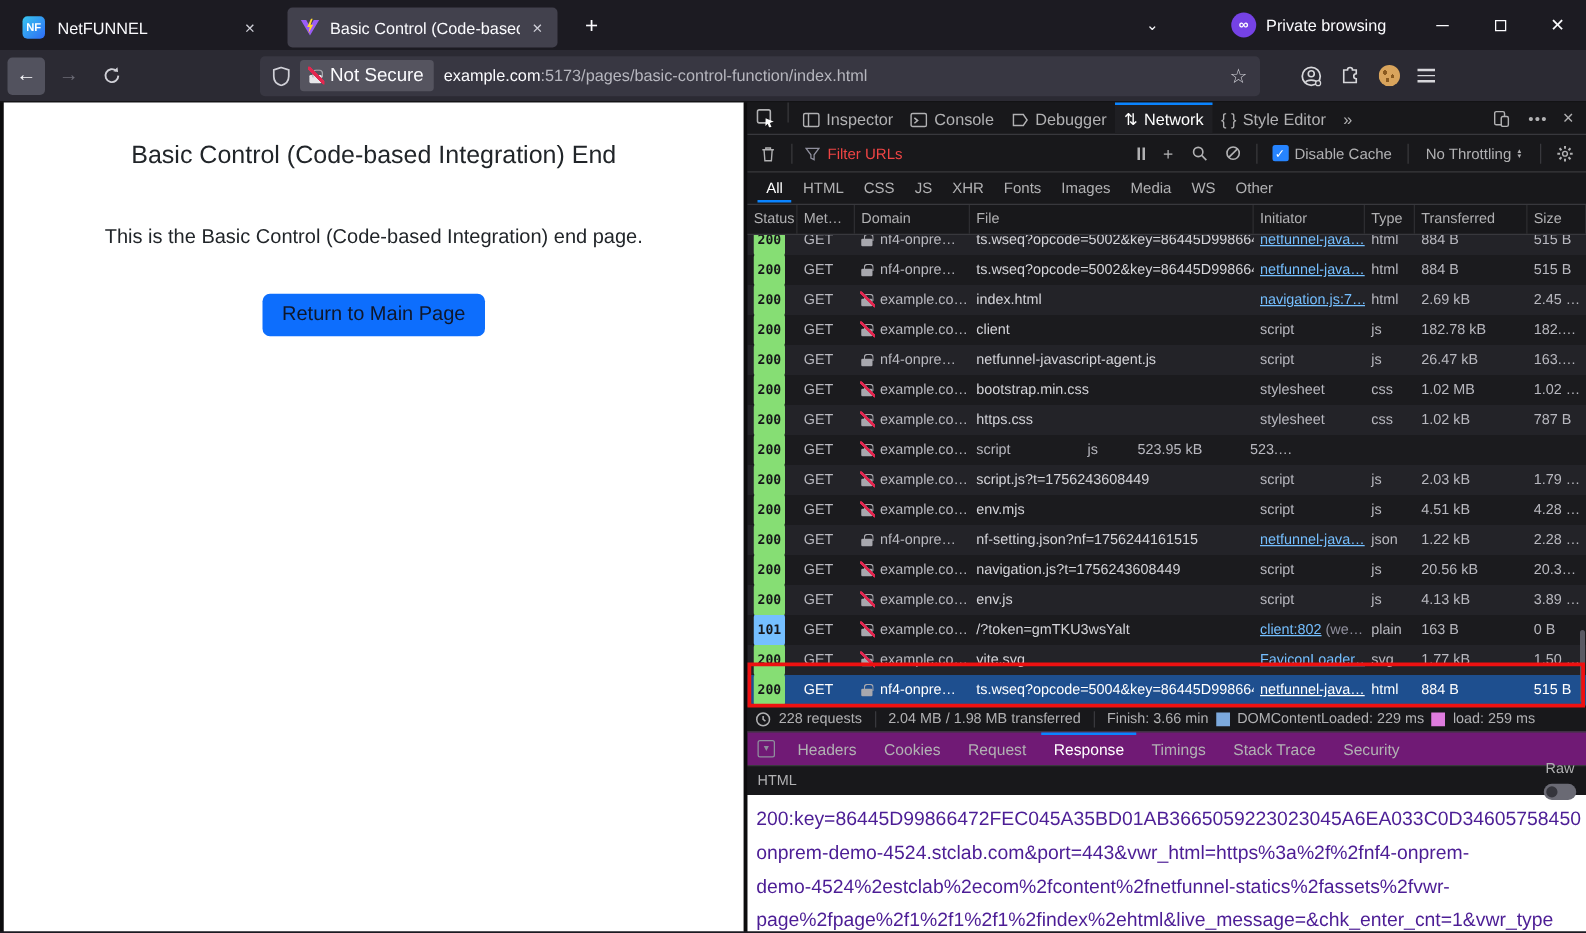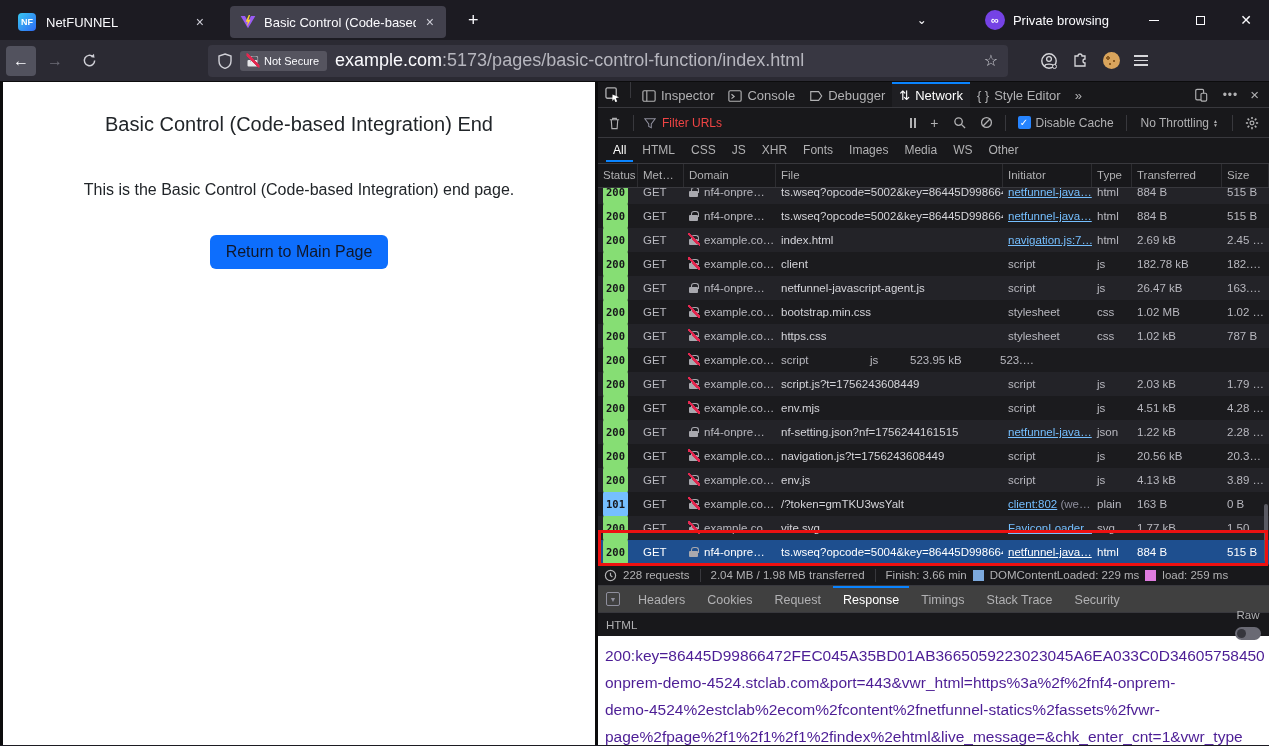--- a/index.html
+++ b/index.html
@@ -30,23 +30,23 @@
 
   
   .navbar { height:42px; background:#2b2a33; display:flex; align-items:center; padding:0 6px; gap:4px;
     border-bottom:1px solid #0c0c0d; }
   .navbtn { width:30px; height:30px; border-radius:4px; display:flex; align-items:center;
     justify-content:center; color:#fbfbfe; font-size:16px; }
   .navbtn.back { background:#52525e; }
   .navbtn.fwd { color:#6c6c77; }
   .urlbar { flex:1; max-width:800px; height:32px; margin-left:100px; background:#383742; border-radius:4px;
     display:flex; align-items:center; padding:0 10px; gap:8px; }
-  .chip { background:#55545f; color:#fbfbfe; font-size:11px; border-radius:3px; padding:4px 8px;
+  .chip { background:#55545f; color:#fbfbfe; font-size:15px; border-radius:3px; padding:4px 8px;
     display:flex; align-items:center; gap:6px; }
-  .urltext { font-size:18px; color:#b6b6be; white-space:nowrap; overflow:hidden; flex:1; }
+  .urltext { font-size:13px; color:#b6b6be; white-space:nowrap; overflow:hidden; flex:1; }
   .urltext b { color:#fbfbfe; font-weight:normal; }
   .star { margin-left:auto; color:#d0d0d7; font-size:16px; }
   .nav-right { display:flex; align-items:center; gap:14px; margin-left:28px; margin-right:6px; }
   .hamburger { display:flex; flex-direction:column; gap:3px; }
   .hamburger span { width:14px; height:1.6px; background:#d7d7db; }
   .cookie { width:17px; height:17px; border-radius:50%; background:#d9a45c;
     background-image:radial-gradient(circle 2px at 5px 6px,#8a5a20 98%,transparent),
       radial-gradient(circle 1.5px at 11px 9px,#8a5a20 98%,transparent),
       radial-gradient(circle 1.5px at 7px 12px,#8a5a20 98%,transparent); }
 
@@ -135,21 +135,21 @@
     border:3px solid #ee1111; z-index:6; pointer-events:none; }
 
   .summary { height:21px; display:flex; align-items:center; gap:6px; padding:0 6px;
     border-top:1px solid #38383d; font-size:11.5px; white-space:nowrap; }
   .sum-sep { width:1px; height:13px; background:#38383d; margin:0 4px; }
   .sq { width:11px; height:11px; flex:none; }
   .sq.blue { background:#7ca9dd; }
   .sq.pink { background:#df7cdf; }
 
   .detail-tabs { height:27px; display:flex; align-items:stretch; gap:2px; border-top:1px solid #38383d;
-    background:#404040; font-size:12.5px; }
+    background:#701a75; font-size:12.5px; }
   .dtab { display:flex; align-items:center; padding:0 10px; border-top:2px solid transparent; }
   .dtab.active { color:#fff; border-top:2px solid #0a84ff; }
   .dtab-icon { width:14px; height:14px; border:1px solid #8f8f9d; border-radius:2px; margin:auto 6px auto 8px;
     display:flex; align-items:center; justify-content:center; font-size:7px; color:#8f8f9d; }
 
   .html-bar { height:24px; display:flex; align-items:center; padding:0 8px; font-size:11.5px;
     border-top:1px solid #38383d; }
   .rawwrap { margin-left:auto; display:flex; align-items:center; gap:6px;flex-direction:column; }
   .toggle { width:26px; height:13px; border-radius:7px; background:#6a6a74; position:relative; }
   .toggle::before { content:""; position:absolute; left:2px; top:2px; width:9px; height:9px;

